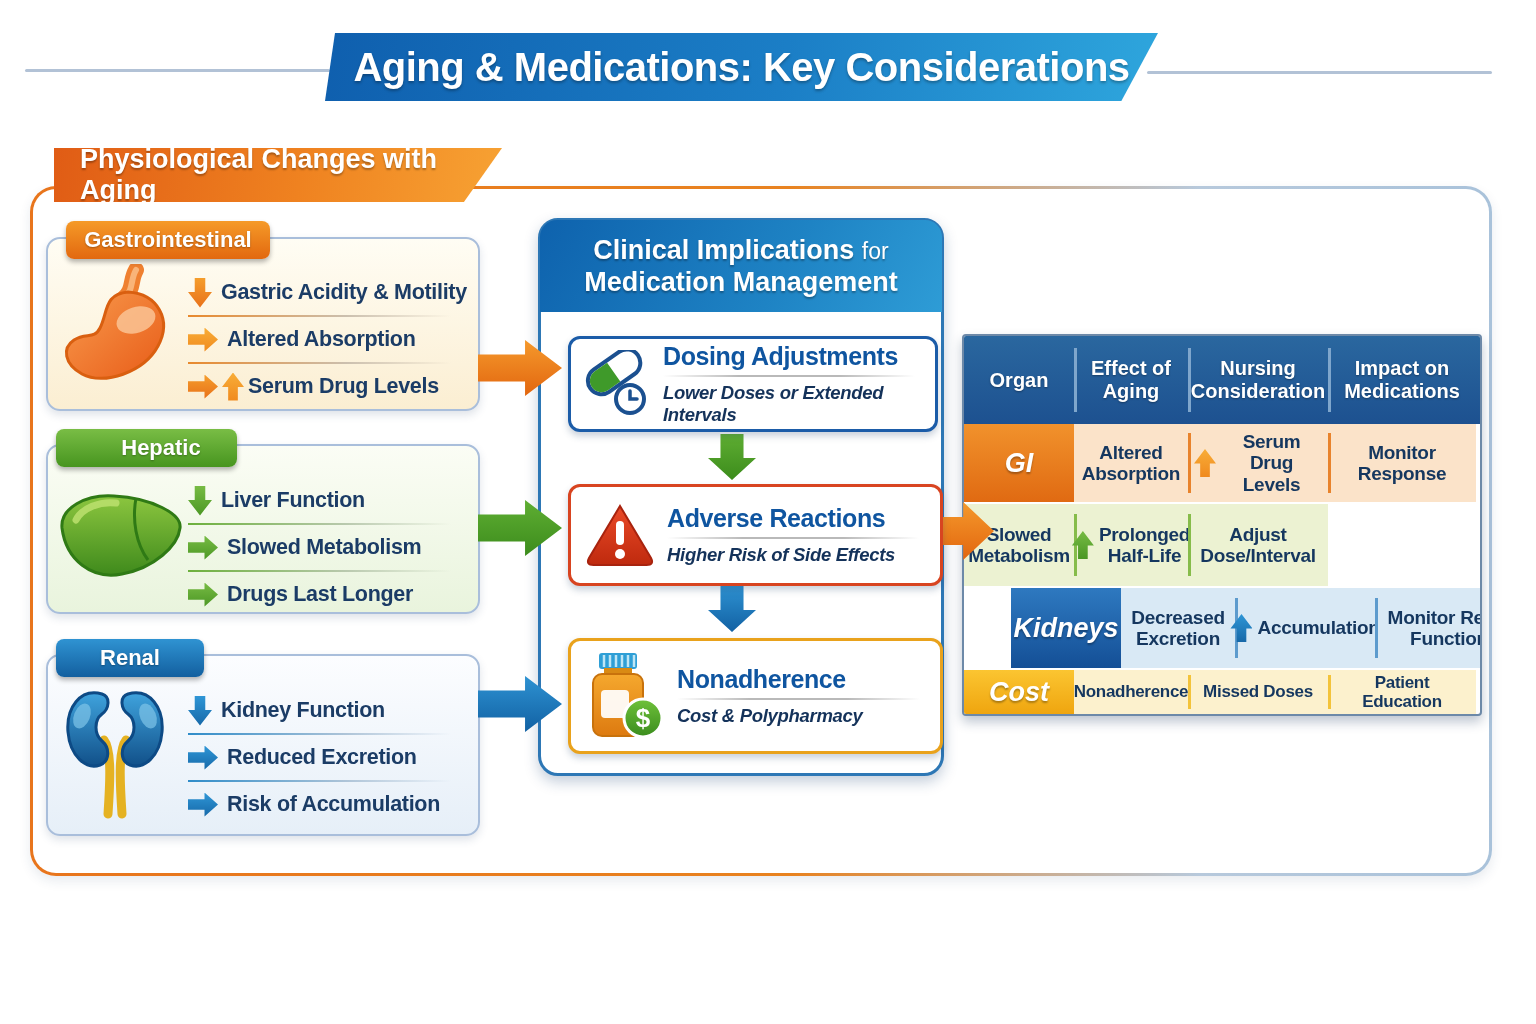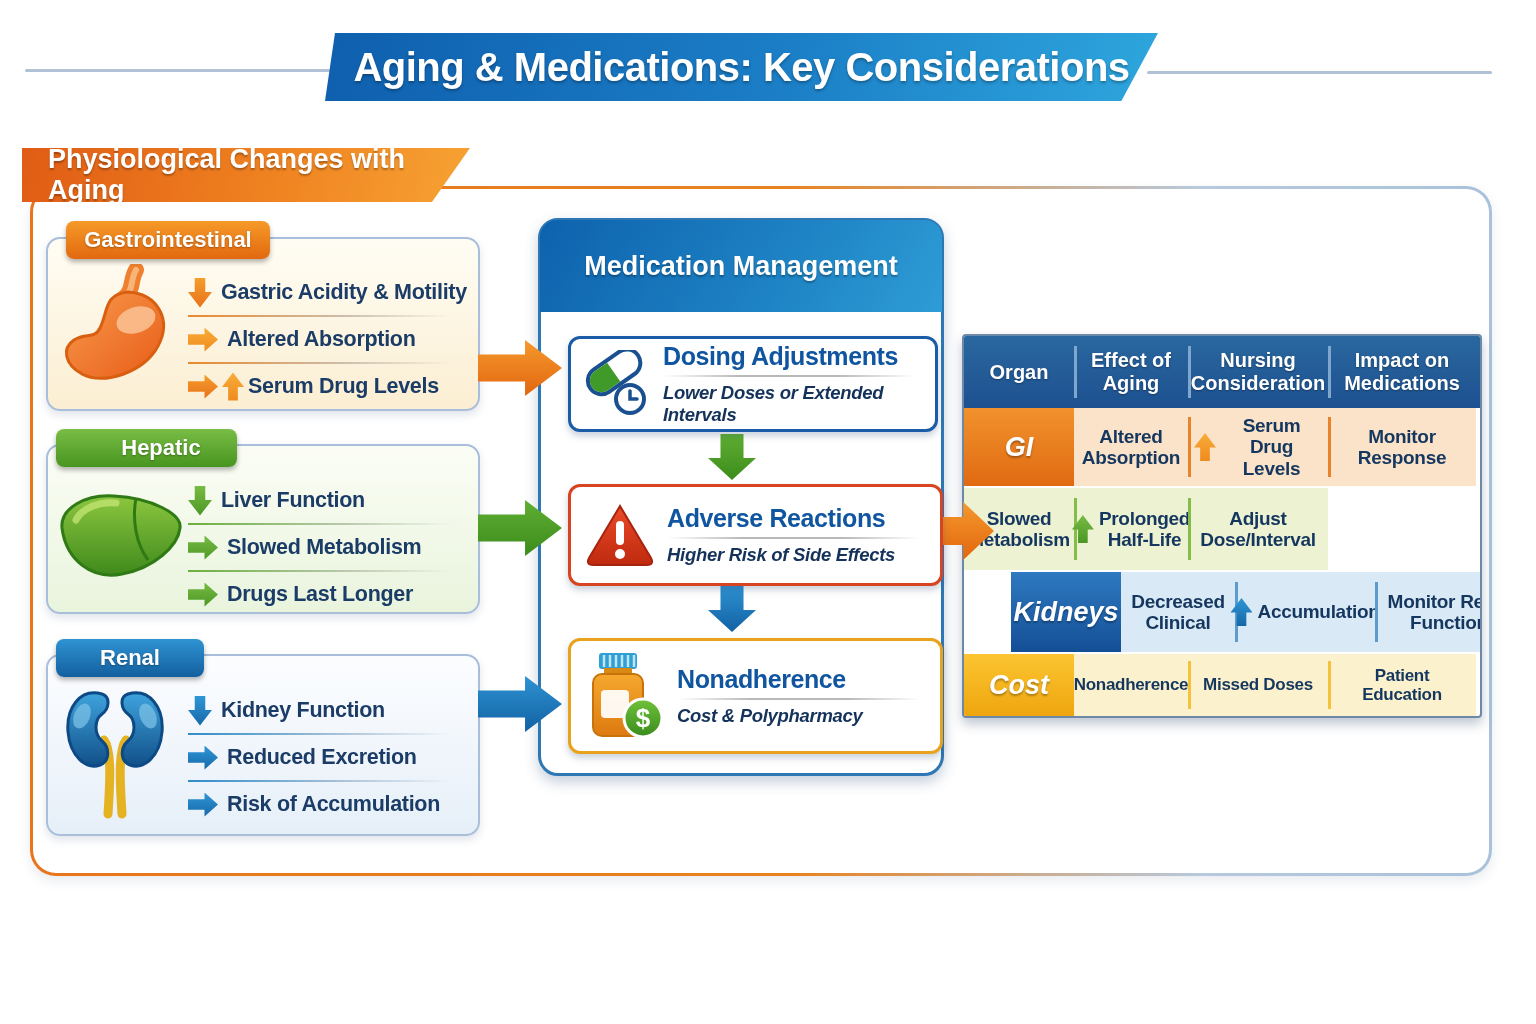--- a/index.html
+++ b/index.html
@@ -16,20 +16,21 @@
     filter:drop-shadow(0 3px 3px rgba(0,0,0,.25));
   }
   .title-banner span{color:#fff;font-weight:bold;font-size:40px;letter-spacing:-.5px;
     text-shadow:0 2px 3px rgba(0,0,0,.3);}
   
   .physio-banner{
     background:linear-gradient(100deg,#e05c15 0%,#ef8220 55%,#f7a233 100%);
     clip-path:polygon(0 0,100% 0,91.5% 100%,0 100%);
     display:flex;align-items:center;
     filter:drop-shadow(0 3px 3px rgba(0,0,0,.25));
+    margin-left:32px;
   }
   .physio-banner span{color:#fff;font-weight:bold;font-size:27px;padding-left:26px;
     text-shadow:0 2px 2px rgba(0,0,0,.3);}
   
   .outer-frame{border-radius:26px;
     background:linear-gradient(to right,#e8751c 0%,#e8821f 52%,#b7c9dc 80%,#a9c2da 100%);
     box-shadow:0 5px 12px rgba(30,60,100,.10);}
   .outer-frame .inner{position:absolute;inset:3px;background:#fff;border-radius:23px;}
   
   .organ-box{border:2px solid #a9bedb;border-radius:14px;
@@ -80,42 +81,42 @@
     padding:0 10px 0 14px;box-shadow:0 4px 7px rgba(40,70,110,.25);z-index:5;}
   .card-text{flex:1;display:flex;flex-direction:column;align-items:flex-start;}
   .card-title{font-weight:bold;font-size:25px;color:#0f55a0;letter-spacing:-.4px;}
   .card-line{height:1.5px;background:linear-gradient(to right,rgba(150,150,150,0),#b9b9b9 30%,#b9b9b9 70%,rgba(150,150,150,0));
     width:96%;margin:4px 0 5px;}
   .card-sub{font-weight:bold;font-style:italic;font-size:18.5px;color:#14325a;letter-spacing:-.3px;}
   
   .ag-table{z-index:3;border:2px solid #6d89a8;border-radius:4px;background:#fff;
     box-shadow:0 6px 12px rgba(20,50,90,.28);overflow:hidden;}
   .t-row{display:grid;grid-template-columns:110px 114px 140px 148px;}
-  .t-head{height:72px;background:linear-gradient(180deg,#2a679f 0%,#1d5190 100%);}
+  .t-head{height:88px;background:linear-gradient(180deg,#2a679f 0%,#1d5190 100%);}
   .t-head .hcell{display:flex;align-items:center;justify-content:center;text-align:center;
     color:#fff;font-weight:bold;font-size:20px;line-height:1.15;position:relative;
     text-shadow:0 1px 2px rgba(0,0,0,.35);}
   .t-head .hcell.dv::before{content:'';position:absolute;left:0;top:14%;bottom:14%;width:2.5px;background:#7fa6cc;}
   .organ-cell{display:flex;align-items:center;justify-content:center;color:#fff;
     font-weight:bold;font-style:italic;font-size:27px;text-shadow:0 2px 2px rgba(0,0,0,.3);}
   .cell{display:flex;align-items:center;justify-content:center;text-align:center;
     padding:0 6px;font-weight:bold;font-size:19px;line-height:1.12;color:#15375f;
     position:relative;letter-spacing:-.3px;}
   .cell.dv::before{content:'';position:absolute;left:0;top:12%;bottom:12%;width:2.5px;background:var(--div);}
   .cell .bar{margin-right:5px;}
   .row-gi{height:78px;border-bottom:2px solid #fff;}
   .row-gi .organ-cell{background:linear-gradient(180deg,#f1922c,#e06a12);}
   .row-gi .cell{background:#fbe3c9;--div:#e8832c;}
   .row-liver{height:82px;border-bottom:2px solid #fff;}
   .row-liver .organ-cell{background:linear-gradient(180deg,#66b93c,#3c8f1f);}
   .row-liver .cell{background:#ecf2d2;--div:#86bc4a;}
   .row-kid{height:80px;border-bottom:2px solid #fff;margin-left:47px;}
   .row-kid .organ-cell{background:linear-gradient(180deg,#2e79c0,#144f96);}
   .row-kid .cell{background:#d9e9f5;--div:#5d9bcd;}
-  .row-cost{height:62px;}
+  .row-cost{height:44px;}
   .row-cost .organ-cell{background:linear-gradient(180deg,#fbc531,#efa50f);}
   .row-cost .cell{background:#fcf1cd;--div:#f3c33a;font-size:17px;}
 </style>
 </head>
 <body>
 
 <div class="abs rule" style="left:25px;top:69px;width:305px;"></div>
 <div class="abs rule" style="left:1147px;top:71px;width:345px;"></div>
 
 <div class="abs title-banner" style="left:325px;top:33px;width:833px;height:68px;z-index:6;">
@@ -230,20 +231,24 @@
     <span>Risk of Accumulation</span>
   </div>
 </div>
 
 <div class="abs conn-right g-or" style="left:478px;top:340px;width:84px;height:56px;"></div>
 <div class="abs conn-right g-gr" style="left:478px;top:500px;width:84px;height:56px;"></div>
 <div class="abs conn-right g-bl" style="left:478px;top:676px;width:84px;height:56px;"></div>
 
 <div class="abs center-panel" style="left:538px;top:218px;width:400px;height:552px;">
   <div class="center-header">
+    <div class="l1">
+      <span>Clinical Implications</span>
+      <span class="light">for</span>
+    </div>
     <div class="l2">Medication Management</div>
   </div>
 </div>
 
 <div class="abs card" style="left:568px;top:336px;width:340px;height:90px;border:3px solid #1b5ca8;">
   <svg width="66" height="68" viewBox="0 0 66 68">
     <g transform="rotate(-35 28 22)">
       <rect x="0" y="9" width="58" height="27" rx="13.5" fill="#fff" stroke="#1b5090" stroke-width="4"></rect>
       <path d="M13.5,11 h15 v23 h-15 a11.5,11.5 0 0 1 0,-23 z" fill="#3f9a2a"></path>
     </g>
@@ -338,21 +343,21 @@
     <div class="cell">Slowed Metabolism</div>
     <div class="cell dv">
       <span class="bar ar-up c-gr"></span>
       <span>Prolonged Half-Life</span>
     </div>
     <div class="cell dv">Adjust Dose/Interval</div>
   </div>
 
   <div class="t-row row-kid">
     <div class="organ-cell">Kidneys</div>
-    <div class="cell">Decreased Clinical</div>
+    <div class="cell">Decreased Excretion</div>
     <div class="cell dv">
       <span class="bar ar-up c-bl"></span>
       <span>Accumulation</span>
     </div>
     <div class="cell dv">Monitor Renal Function</div>
   </div>
 
   <div class="t-row row-cost">
     <div class="organ-cell">Cost</div>
     <div class="cell">Nonadherence</div>

